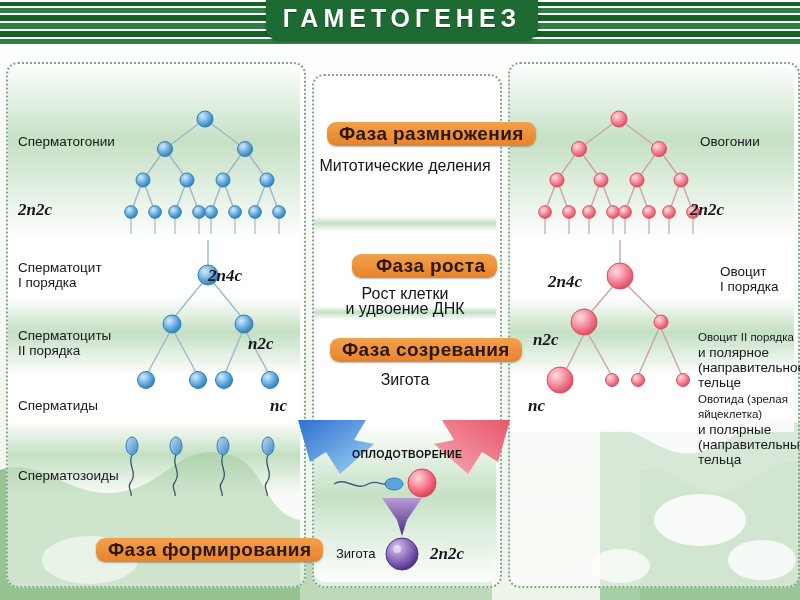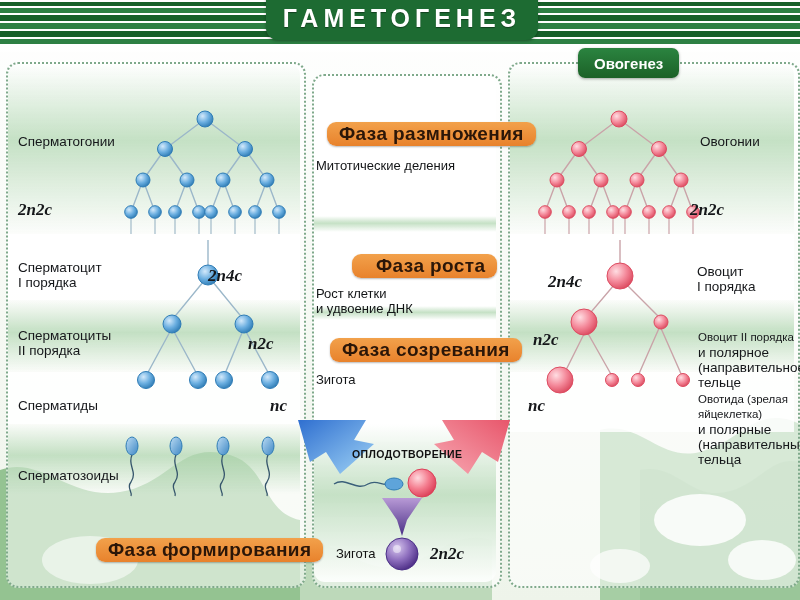--- a/index.html
+++ b/index.html
@@ -106,22 +106,22 @@
 
   
   .phase{
     position:absolute;z-index:10;border-radius:9px;height:24px;
     background:linear-gradient(to bottom,#f2a14b,#e8822c);
     box-shadow:0 1px 2px rgba(0,0,0,.28);
     display:flex;align-items:center;justify-content:center;padding:0 12px;
   }
   .phase span{color:#2b1608;font-weight:bold;font-size:19px;letter-spacing:.4px;}
   .phase-sub{
-    position:absolute;z-index:10;text-align:left;color:#121416;
-    font-size:13px;line-height:15px;
+    position:absolute;z-index:10;text-align:center;color:#121416;
+    font-size:16px;line-height:15px;
   }
 
   
   .diag{position:absolute;z-index:8;}
   .diag svg{display:block;overflow:visible;}
 
   .fert-label{
     position:absolute;z-index:12;color:#111;font-weight:bold;
     font-size:10.5px;letter-spacing:.4px;
   }
@@ -185,23 +185,20 @@
 
   <div class="col-inner" id="inner-mid">
     <div class="row white" style="top:0px;height:140px;"></div>
     <div class="row green" style="top:140px;height:16px;"></div>
     <div class="row white" style="top:156px;height:74px;"></div>
     <div class="row green" style="top:230px;height:14px;"></div>
     <div class="row white" style="top:244px;height:104px;"></div>
     <div class="row green" style="top:348px;height:158px;"></div>
   </div>
 
-  <div class="sec-badge" id="badge-ovo">
-    <span>Овогенез</span>
-  </div>
 
   <div class="diag" style="left:110px;top:104px;">
     <svg width="190" height="130" viewBox="0 0 190 130">
       <defs>
         <radialGradient id="bluecell" cx="35%" cy="32%" r="72%">
           <stop offset="0%" stop-color="#d3e9fb"></stop>
           <stop offset="55%" stop-color="#6aaee0"></stop>
           <stop offset="100%" stop-color="#2f7cb5"></stop>
         </radialGradient>
       </defs>
@@ -439,21 +436,21 @@
         <circle cx="141" cy="88" r="7"></circle>
         <circle cx="40" cy="146" r="13"></circle>
         <circle cx="92" cy="146" r="6.5"></circle>
         <circle cx="118" cy="146" r="6.5"></circle>
         <circle cx="163" cy="146" r="6.5"></circle>
       </g>
     </svg>
   </div>
 
   <div class="ploidy" style="left:548px;top:272px;">2n4c</div>
-  <div class="lbl" style="left:697px;top:264px;">
+  <div class="lbl" style="left:720px;top:264px;">
     <div>Овоцит</div>
     <div>I порядка</div>
   </div>
 
   <div class="ploidy" style="left:533px;top:330px;">n2c</div>
   <div class="lbl" style="left:698px;top:330px;">
     <div style="font-size:11.5px;">Овоцит II порядка</div>
     <div class="tiny" style="position:static;">и полярное</div>
     <div class="tiny" style="position:static;">(направительное)</div>
     <div class="tiny" style="position:static;">тельце</div>

